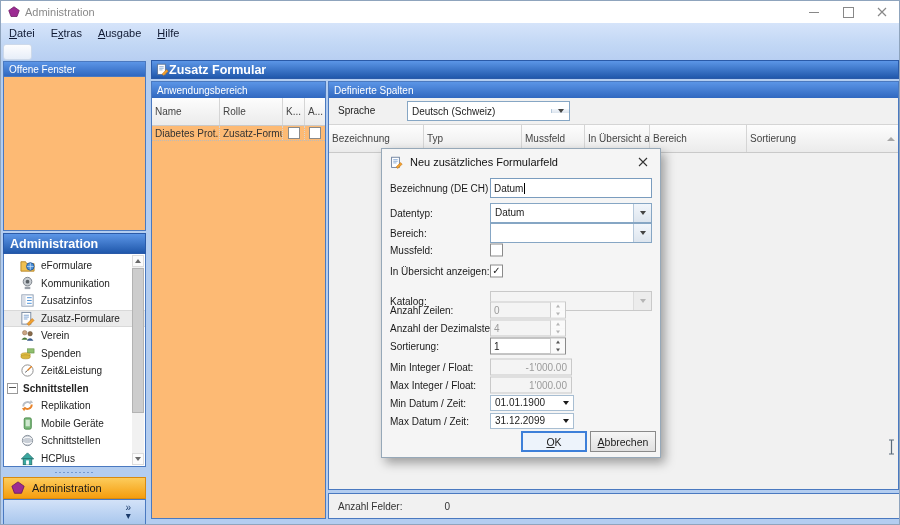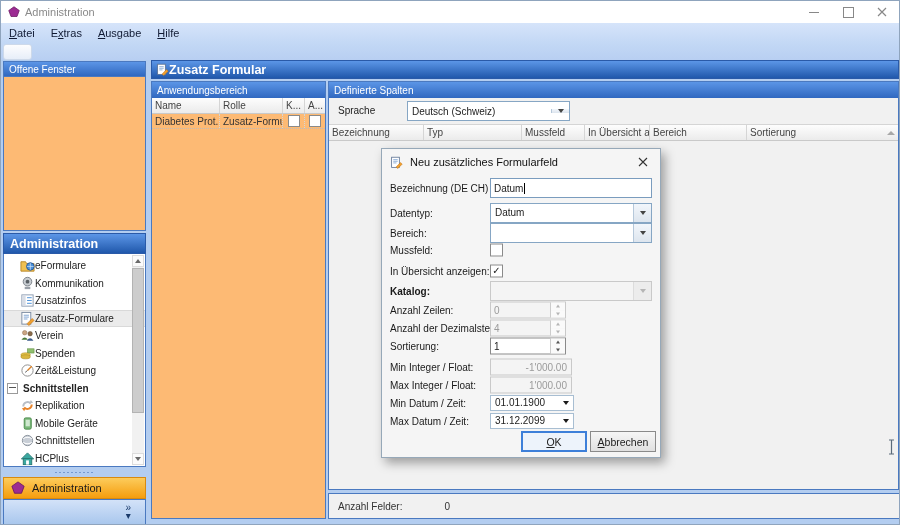--- a/index.html
+++ b/index.html
@@ -22,40 +22,40 @@
   .tool-btn{position:absolute;left:2px;top:1px;width:27px;height:14px;border:1px solid #cdd9ea;
             border-radius:3px;background:linear-gradient(#fdfdfe,#e7eef9);}
   
   .hdr-big{background:linear-gradient(#5c96e7,#2058ab);color:#fff;font-weight:bold;font-size:12.5px;
            display:flex;align-items:center;border:1px solid #2a5aa8;box-sizing:border-box;}
   .hdr-small{background:linear-gradient(#5b95e6,#3068c0);color:#fff;font-size:10px;
              display:flex;align-items:center;padding-left:5px;box-sizing:border-box;}
   .panel{background:#fdba74;border:1px solid #4a79c0;box-sizing:border-box;}
   
   .nav-list{background:#fff;border:1px solid #4a79c0;border-top:none;box-sizing:border-box;overflow:hidden;}
-  .nav-item{height:17.5px;display:flex;align-items:center;padding-left:16px;font-size:10px;}
+  .nav-item{height:17.5px;display:flex;align-items:center;padding-left:16px;font-size:10px;gap:6px;}
   .nav-item.selected{background:#ebebeb;border-top:1px solid #d9d9d9;border-bottom:1px solid #d9d9d9;box-sizing:border-box;}
   .nav-group{height:17.5px;display:flex;align-items:center;padding-left:3px;font-size:10px;font-weight:bold;gap:5px;}
   .expander{width:9px;height:9px;border:1px solid #9a9a9a;background:#fff;position:relative;flex:none;}
   .expander::after{content:"";position:absolute;left:1px;right:1px;top:3px;height:1px;background:#555;}
   .icon16{width:15px;height:15px;flex:none;}
   .scrollbar{position:absolute;right:1px;top:1px;bottom:1px;width:12px;background:#f1f1f1;}
   .sb-btn{position:absolute;left:0;width:12px;height:12px;background:#fbfbfb;border:1px solid #dcdcdc;
           box-sizing:border-box;display:flex;align-items:center;justify-content:center;}
   .tri-up{width:0;height:0;border-left:3px solid transparent;border-right:3px solid transparent;border-bottom:4px solid #6a6a6a;}
   .tri-down{width:0;height:0;border-left:3px solid transparent;border-right:3px solid transparent;border-top:4px solid #6a6a6a;}
   .sb-thumb{position:absolute;left:0;top:13px;width:12px;height:145px;background:#cdcdcd;border:1px solid #b3b3b3;box-sizing:border-box;}
   .splitter{display:flex;align-items:center;justify-content:center;color:#2a5aa8;font-size:9px;letter-spacing:1px;background:#b3cdf0;}
   .orange-bar{background:linear-gradient(#fccc5c,#f59d0e);border:1px solid #d88a10;box-sizing:border-box;
               display:flex;align-items:center;font-size:11px;color:#1a1a1a;gap:7px;padding-left:7px;}
   .side-footer{background:linear-gradient(#d3e2f8,#a9c7ed);border:1px solid #4a79c0;box-sizing:border-box;}
   .chev-stack{position:absolute;right:14px;top:4px;font-size:10px;color:#1a3a6a;line-height:8px;text-align:center;}
   
   .colhdr{display:flex;background:linear-gradient(#fdfdfd,#ebebeb);border-bottom:1px solid #c9c9c9;font-size:10px;color:#444;}
-  .colhdr .col{padding:2px 3px;border-right:1px solid #d5d5d5;box-sizing:border-box;overflow:hidden;white-space:nowrap;display:flex;align-items:center;}
+  .colhdr .col{padding:8px 3px;border-right:1px solid #d5d5d5;box-sizing:border-box;overflow:hidden;white-space:nowrap;display:flex;align-items:center;}
   .datarow{display:flex;font-size:10px;color:#333;border-bottom:1px dotted #bbb;}
   .datarow .cell{padding:1px 3px;border-right:1px dotted #d5d5d5;box-sizing:border-box;overflow:hidden;white-space:nowrap;display:flex;align-items:center;}
   .checkbox{width:12px;height:12px;background:#fff;border:1px solid #8a8a8a;box-sizing:border-box;
             font-size:10px;line-height:10px;text-align:center;color:#1a1a1a;flex:none;}
   .sort-asc{margin-left:auto;width:0;height:0;border-left:4px solid transparent;border-right:4px solid transparent;border-bottom:4px solid #a8a8a8;}
   
   .combo{display:flex;background:#fff;border:1px solid #86a6c4;box-sizing:border-box;height:20px;}
   .combo .val{flex:1;font-size:10px;padding:3px 4px;overflow:hidden;white-space:nowrap;}
   .combo .btn{width:17px;background:linear-gradient(#f2f6fb,#dde5ee);border-left:1px solid #b6c8da;
               display:flex;align-items:center;justify-content:center;flex:none;}
@@ -370,21 +370,21 @@
     <div class="drow" style="top:93px;height:16px;">
       <span class="dlabel">Mussfeld:</span>
       <span class="dctl checkbox" style="width:13px;height:13px;"></span>
     </div>
 
     <div class="drow" style="top:114px;height:16px;">
       <span class="dlabel">In Übersicht anzeigen:</span>
       <span class="dctl checkbox" style="width:13px;height:13px;">✓</span>
     </div>
 
-    <div class="drow" style="top:132px;font-weight:bold;">
+    <div class="drow" style="top:142px;">
       <span class="dlabel">Katalog:</span>
       <div class="dctl combo disabled" style="width:162px;">
         <span class="val"></span>
         <span class="btn">
             <span class="chev"></span>
           </span>
       </div>
     </div>
 
     <div class="drow" style="top:152px;height:18px;">

